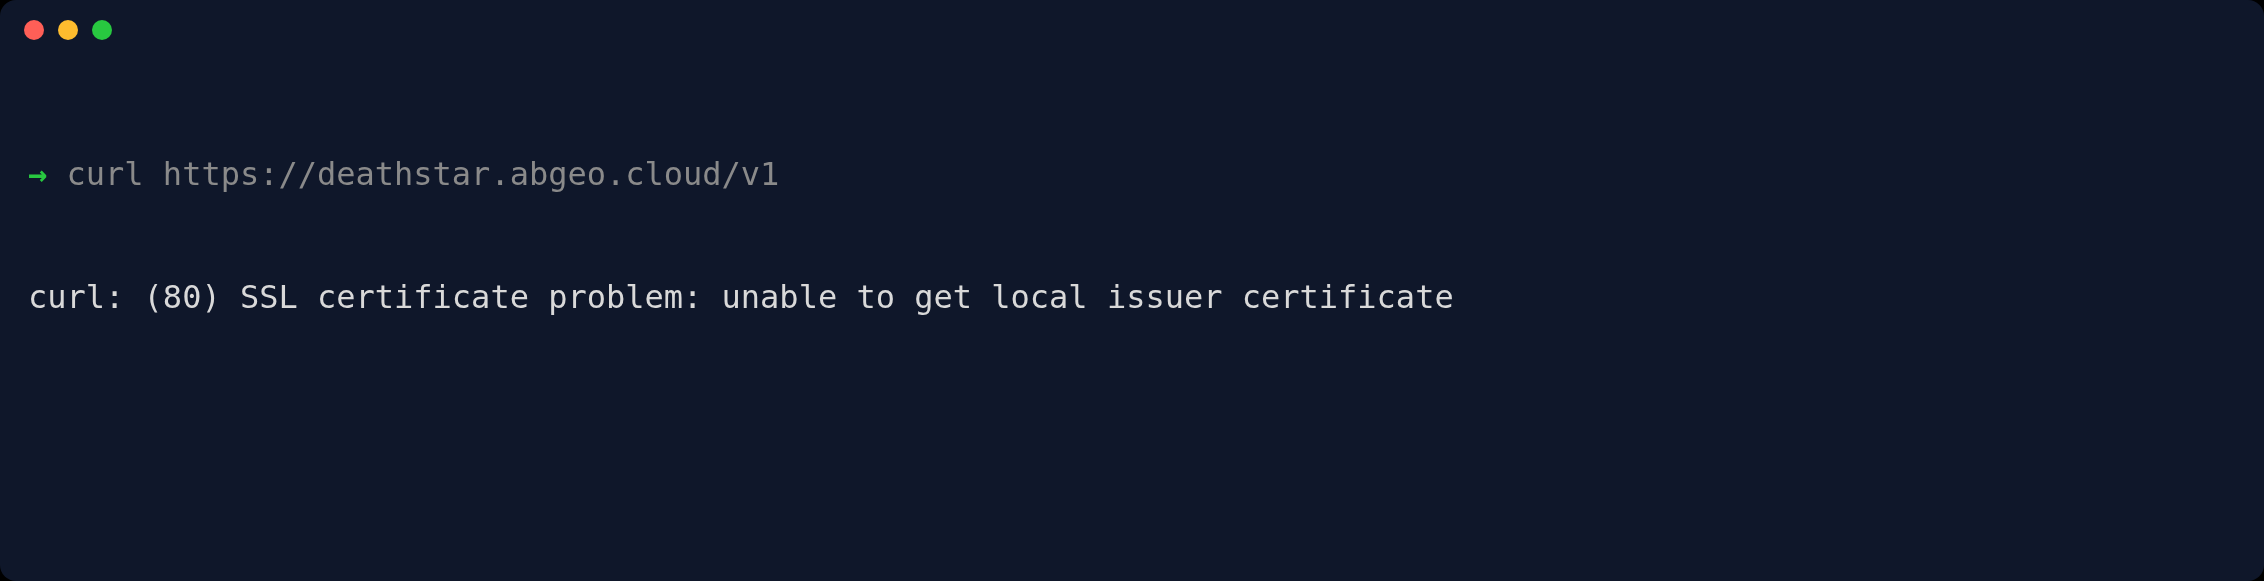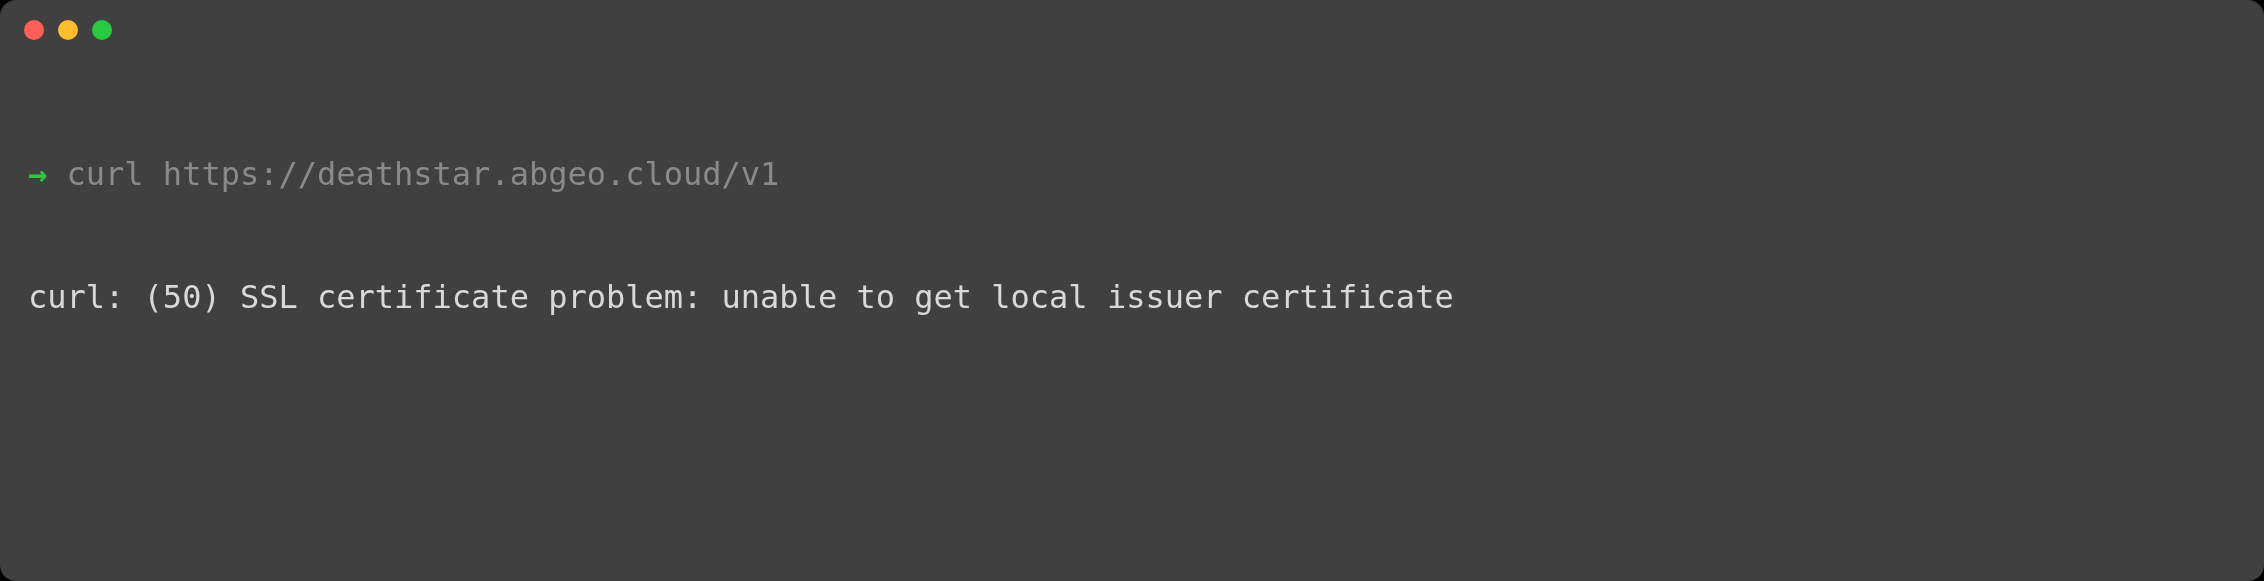--- a/index.html
+++ b/index.html
@@ -12,21 +12,21 @@
       width: 2264px;
       height: 581px;
       display: flex;
       align-items: flex-start;
       justify-content: flex-start;
       padding: 0;
     }
     .terminal-window {
       width: 100%;
       height: 100%;
-      background: #404040;
+      background: #0f172a;
       border-radius: 16px;
       overflow: hidden;
       display: flex;
       flex-direction: column;
     }
     .titlebar {
       display: flex;
       align-items: center;
       padding: 20px 24px 8px 24px;
       gap: 14px;
@@ -66,19 +66,19 @@
 <body>
 
 <div class="terminal-window">
   <div class="titlebar">
     <div class="traffic-light traffic-close"></div>
     <div class="traffic-light traffic-min"></div>
     <div class="traffic-light traffic-max"></div>
   </div>
   <div class="terminal-body">
     <div><span class="prompt-arrow">→</span><span class="command-text"> curl https://deathstar.abgeo.cloud/v1</span></div>
-    <div class="output-text">curl: (50) SSL certificate problem: unable to get local issuer certificate</div>
+    <div class="output-text">curl: (80) SSL certificate problem: unable to get local issuer certificate</div>
     <div class="blank-line"></div>
     
     
     
   </div>
 </div>
 
 </body></html>

